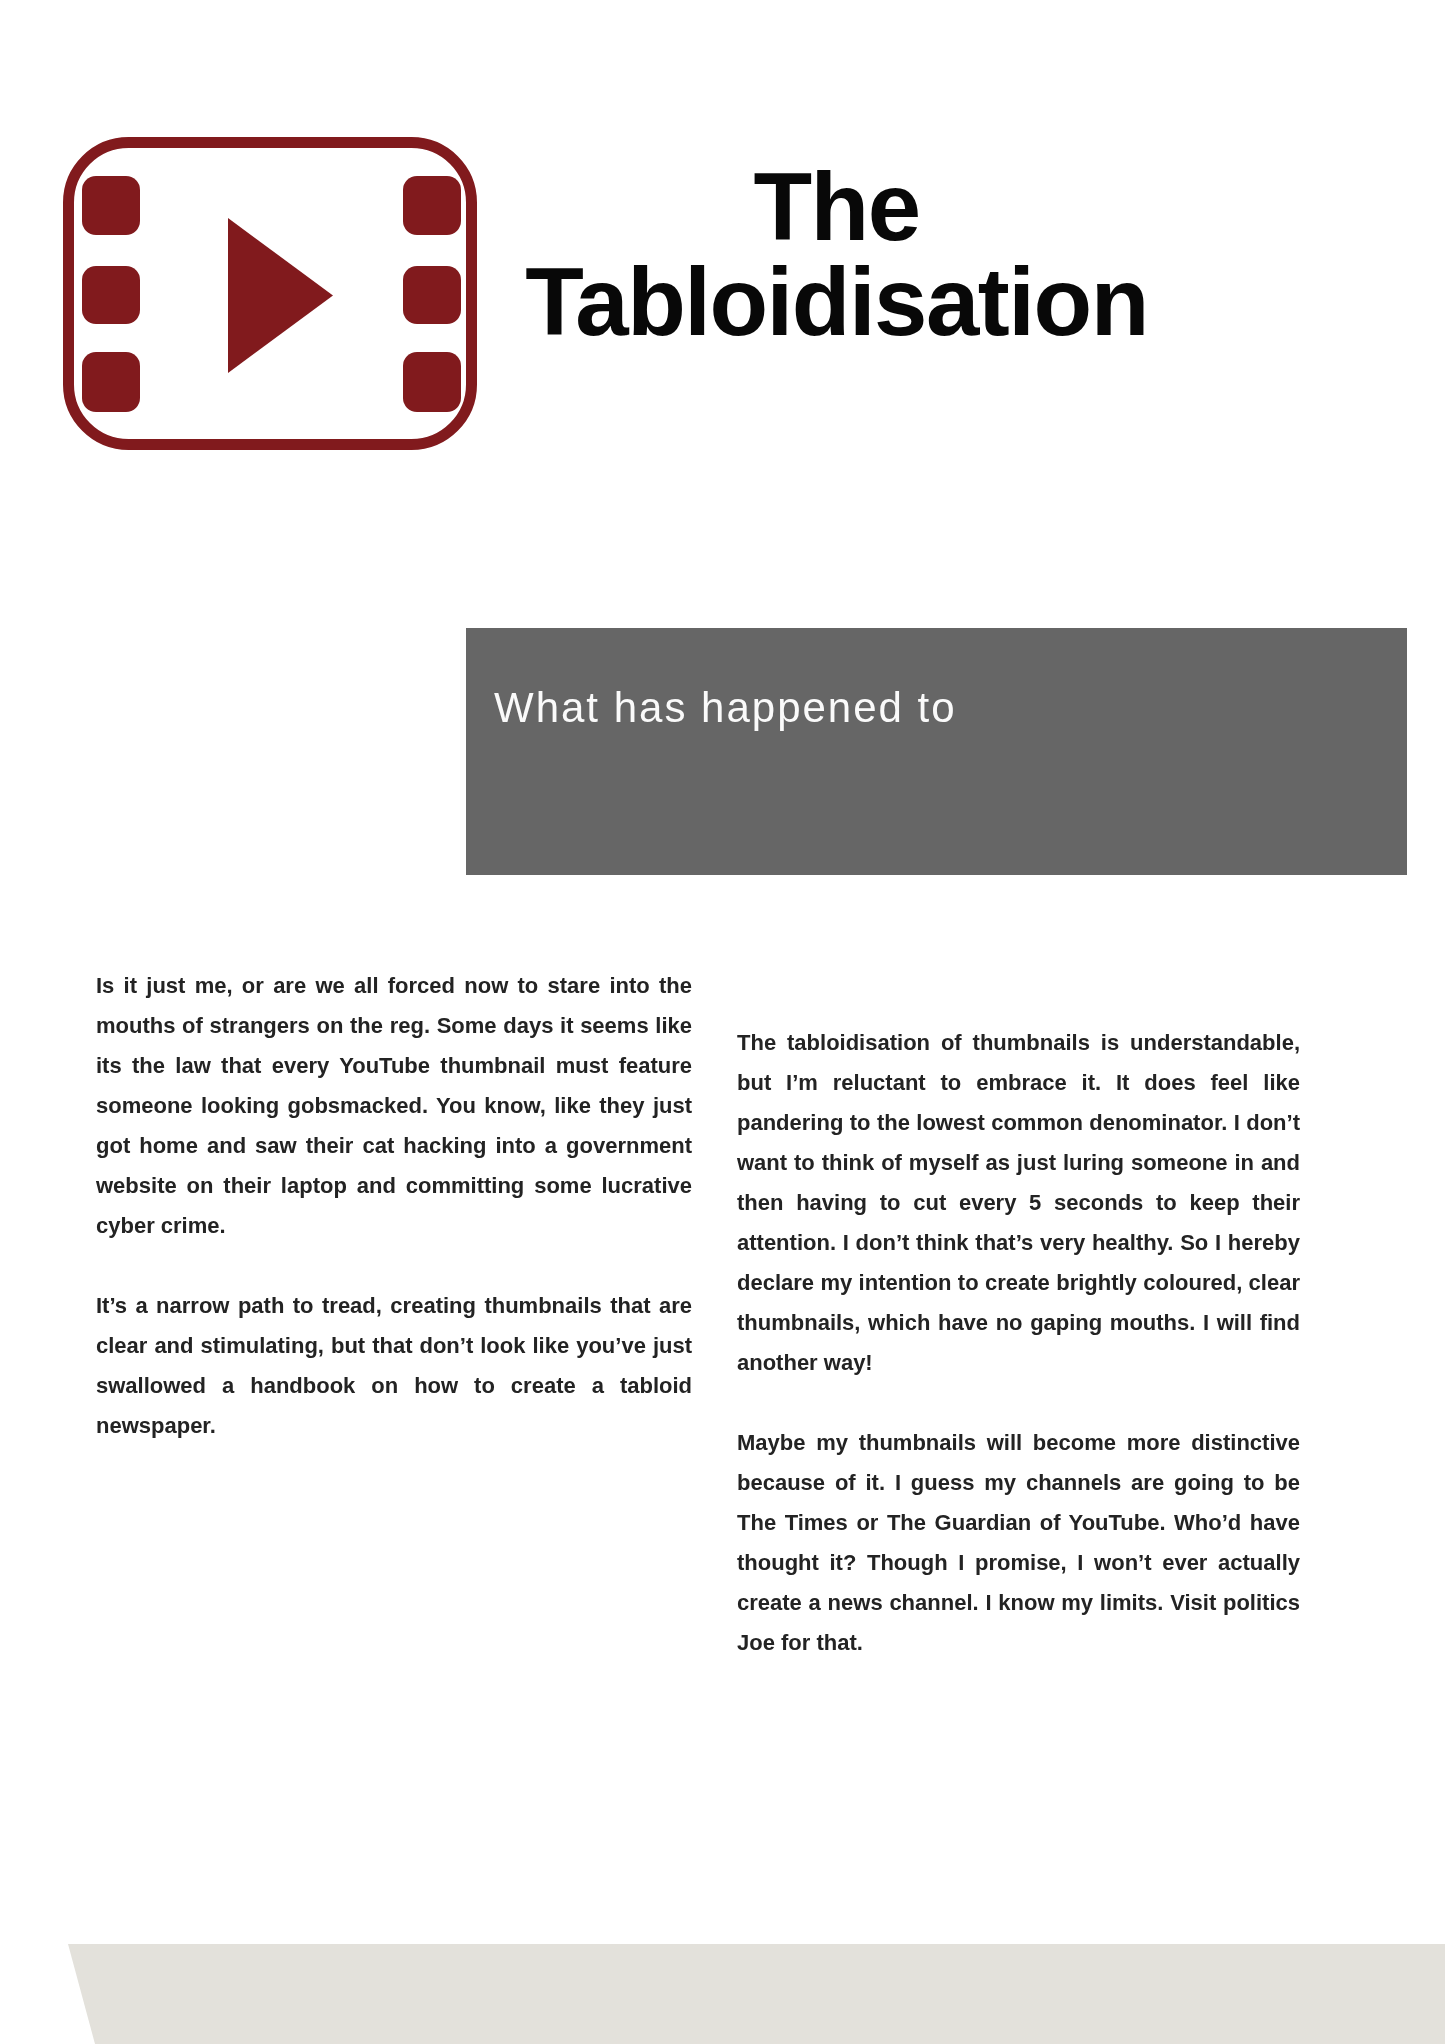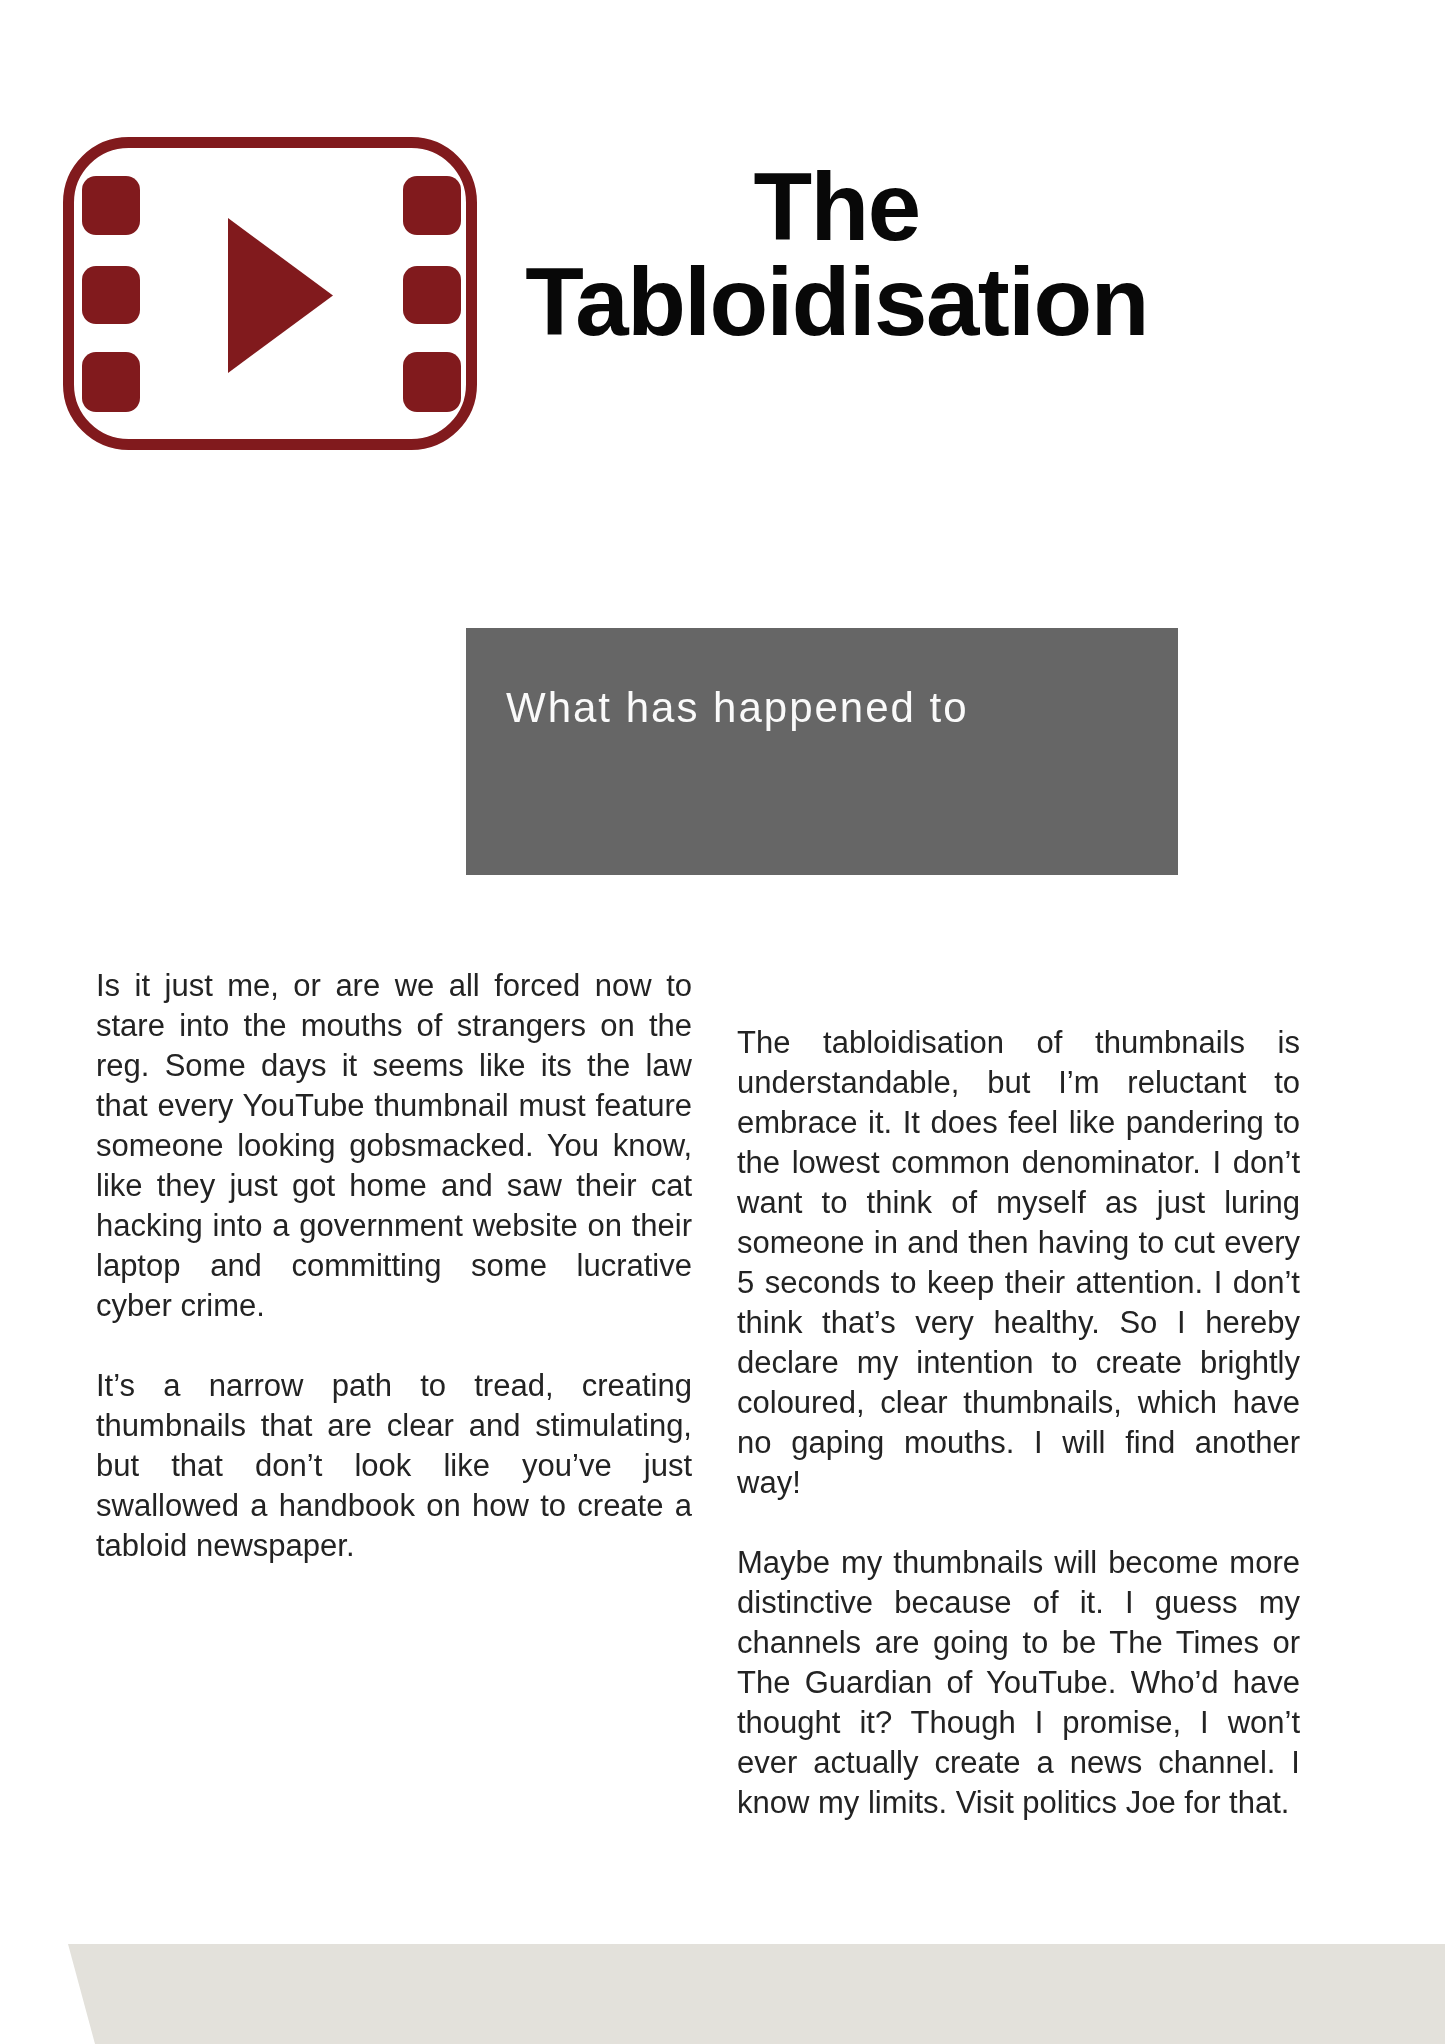--- a/index.html
+++ b/index.html
@@ -37,38 +37,38 @@
     font-weight: 800;
     font-size: 96px;
     line-height: 95px;
     letter-spacing: -1.5px;
     color: var(--title-black);
   }
   .quote-box {
     position: absolute;
     left: 466px;
     top: 628px;
-    width: 712px;
+    width: 941px;
     height: 247px;
     background: var(--quote-gray);
-    padding: 49px 20px 0 40px;
+    padding: 49px 20px 0 28px;
   }
   .quote-box .quote-line {
     font-size: 42px;
     line-height: 62px;
     font-weight: 300;
     letter-spacing: 2px;
     color: var(--quote-text);
     white-space: nowrap;
   }
   .article-col {
     position: absolute;
-    font-size: 31px;
+    font-size: 22px;
     line-height: 40px;
-    font-weight: 400;
+    font-weight: 700;
     color: var(--body-text);
     text-align: justify;
   }
   .article-col p { margin-bottom: 40px; }
   .col-left  { left: 96px;  top: 966px;  width: 596px; }
   .col-right { left: 737px; top: 1023px; width: 563px; }
   .bottom-band {
     position: absolute;
     left: 0;
     top: 1944px;

